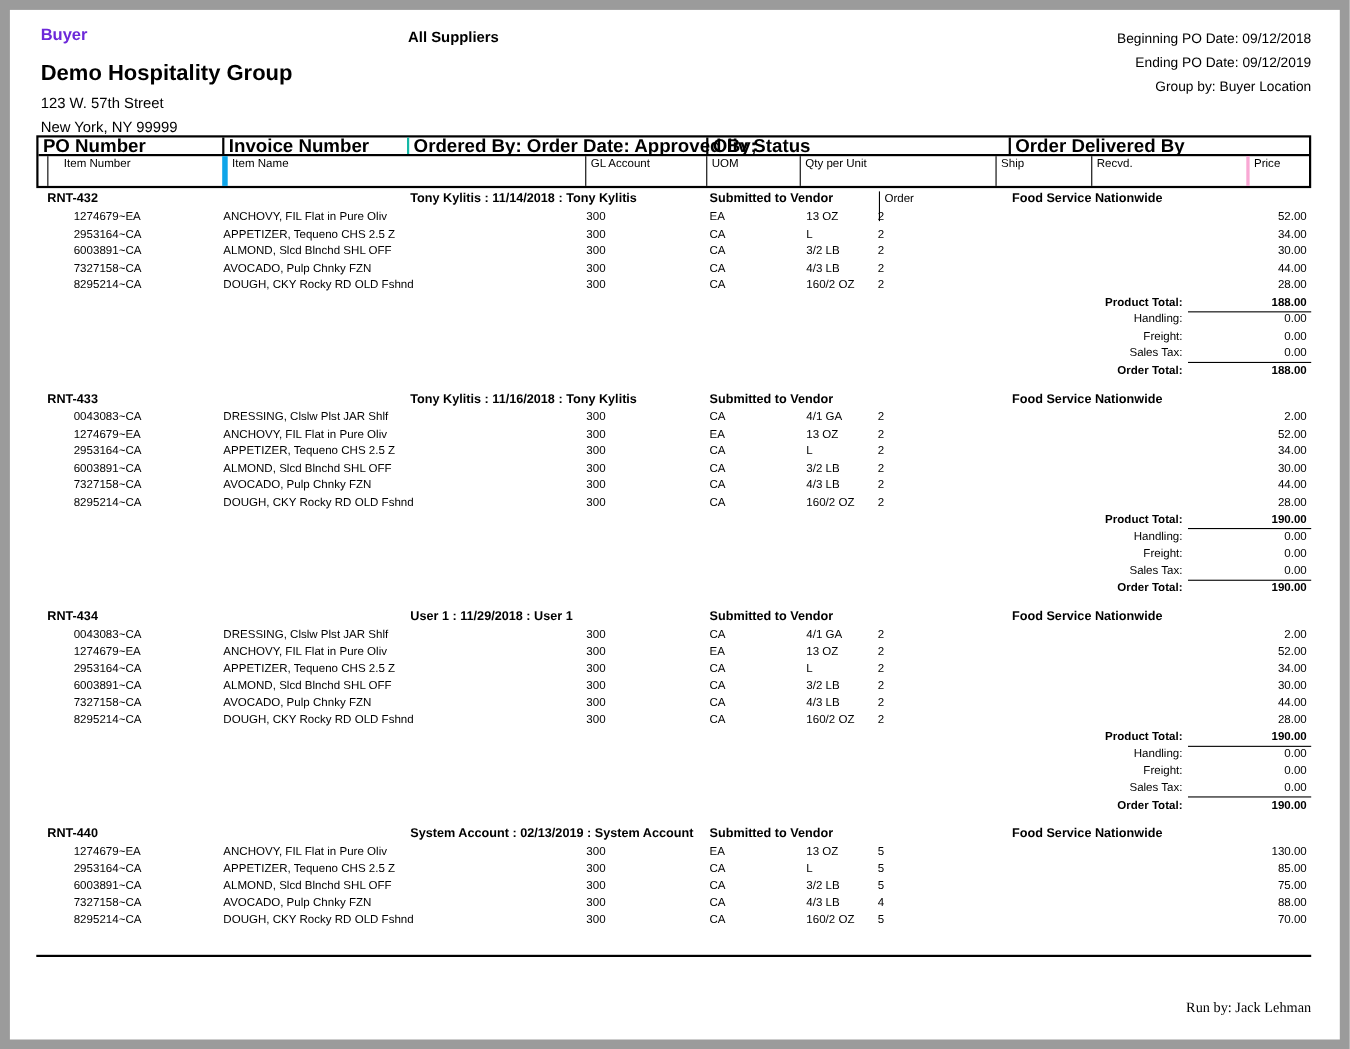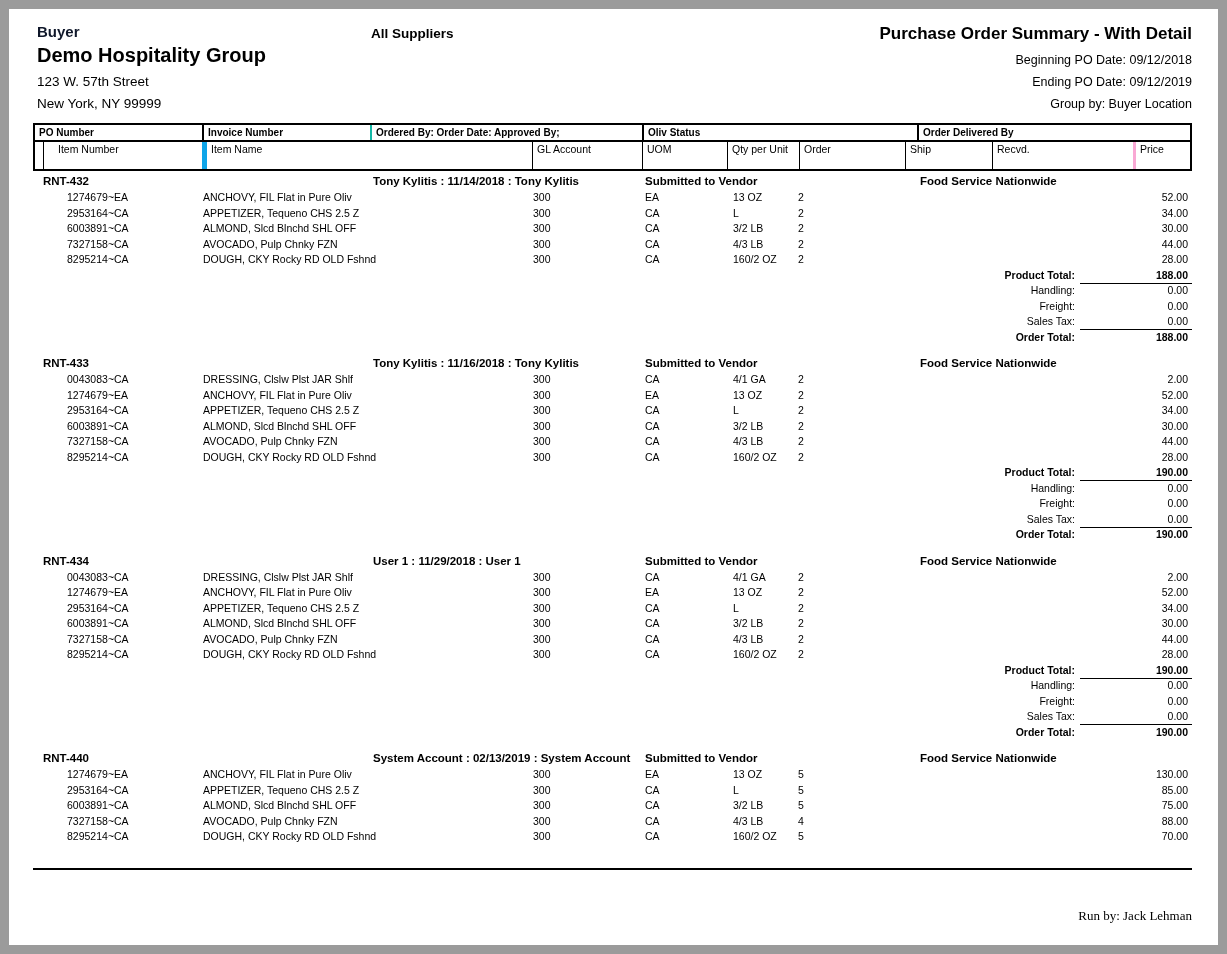--- a/index.html
+++ b/index.html
@@ -2,45 +2,45 @@
 <html><head>
 <meta charset="utf-8">
 <style>
   html,body{margin:0;padding:0;}
   body{background:#9b9b9b;width:1227px;height:954px;position:relative;}
   .page{position:absolute;left:9px;top:9px;width:1209px;height:936px;background:#ffffff;
         font-family:"Liberation Sans",sans-serif;color:#000;overflow:hidden;}
 
   
   .hdr-left{position:absolute;left:28px;top:14px;}
-  .buyer{color:#0f172a;font-size:15px;font-weight:bold;margin-bottom:4px;}
+  .buyer{color:#6d28d9;font-size:15px;font-weight:bold;margin-bottom:16px;}
   .company{font-size:20px;font-weight:bold;margin-bottom:7px;}
   .addr{font-size:13.5px;margin-bottom:7px;}
   .suppliers{position:absolute;left:362px;top:17px;font-size:13.5px;font-weight:bold;}
   .hdr-right{position:absolute;right:26px;top:15px;text-align:right;}
   .title{font-size:17px;font-weight:bold;margin-bottom:5px;}
   .hline{font-size:12.5px;line-height:22px;}
 
   
   .thead{position:absolute;left:24px;top:114px;width:1159px;border:2px solid #000;box-sizing:border-box;}
   .thr{position:relative;}
-  .thr1{height:15px;border-bottom:2px solid #000;font-size:10px;font-weight:bold;}
+  .thr1{height:15px;border-bottom:2px solid #000;font-size:17px;font-weight:bold;}
   .thr2{height:27px;font-size:10.5px;}
   .hc{position:absolute;top:0;height:100%;padding-left:4px;white-space:nowrap;line-height:15px;}
   .r1-0{left:0;}
   .r1-1{left:167px;border-left:2px solid #000;}
   .r1-2{left:335px;border-left:2px solid #14b8a6;}
   .r1-3{left:607px;border-left:2px solid #000;}
   .r1-4{left:882px;border-left:2px solid #000;}
   .r2-0{left:8px;border-left:1px solid #000;padding-left:14px;}
   .r2-1{left:167px;border-left:5px solid #0ea5e9;}
   .r2-2{left:497px;border-left:1px solid #000;}
   .r2-3{left:607px;border-left:1px solid #000;}
   .r2-4{left:692px;border-left:1px solid #000;}
-  .r2-5{left:764px;border-left:1px solid #000;}
+  .r2-5{left:764px;border-left:1px solid #000;margin-top:32px;}
   .r2-6{left:870px;border-left:1px solid #000;}
   .r2-7{left:957px;border-left:1px solid #000;}
   .r2-8{left:1098px;border-left:3px solid #f9a8d4;}
 
   
   .prop-row{position:absolute;left:24px;top:149px;width:1159px;height:15px;background:#e4e4e4;
             font-size:11.5px;font-weight:bold;line-height:15px;}
   .prop-row span{position:absolute;top:0;white-space:nowrap;}
   .pr-prop{left:4px;}
   .pr-loc{left:172px;}
@@ -80,21 +80,20 @@
   <div class="hdr-left">
     <div class="buyer">Buyer</div>
     <div class="company">Demo Hospitality Group</div>
     <div class="addr">123 W. 57th Street</div>
     <div class="addr">New York, NY 99999</div>
   </div>
 
   <div class="suppliers">All Suppliers</div>
 
   <div class="hdr-right">
-    <div class="title">Purchase Order Summary - With Detail</div>
     <div class="hline">Beginning PO Date: 09/12/2018</div>
     <div class="hline">Ending PO Date: 09/12/2019</div>
     <div class="hline">Group by: Buyer Location</div>
   </div>
 
   <div class="thead">
     <div class="thr thr1">
       <span class="hc r1-0">PO Number</span>
       <span class="hc r1-1">Invoice Number</span>
       <span class="hc r1-2">Ordered By: Order Date: Approved By;</span>

